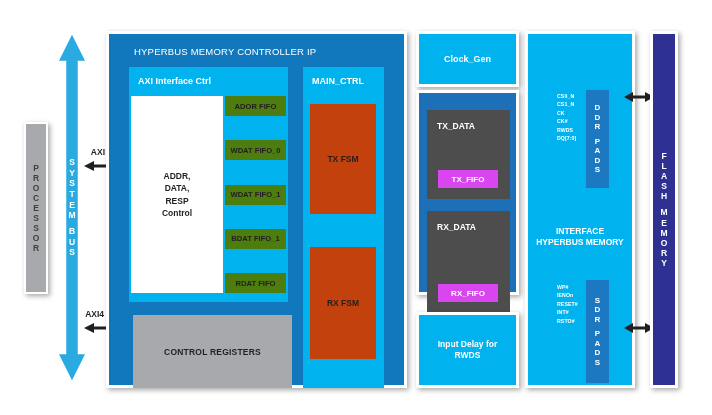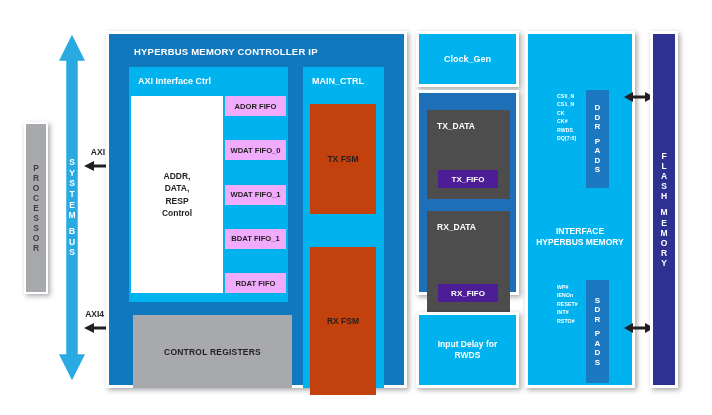--- a/index.html
+++ b/index.html
@@ -68,21 +68,21 @@
 
   
   #ip-container {
     position: absolute; left: 106px; top: 31px;
     width: 301px; height: 357px;
     background: #1278be;
     border: 3px solid #ffffff;
   }
   #ip-title {
     position: absolute; left: 25px; top: 12px;
-    color: #ffffff; font-size: 9.5px; font-weight: bold;
+    color: #ffffff; font-size: 9.5px; font-weight: normal;
     letter-spacing: .2px;
   }
 
   
   #axi-panel {
     position: absolute; left: 20px; top: 33px;
     width: 159px; height: 235px;
     background: #00b2ee;
   }
   #axi-panel .panel-title {
@@ -97,21 +97,21 @@
     text-align: center;
     color: #231f20; font-size: 8.5px; font-weight: bold;
     line-height: 1.45;
   }
   .fifo-col {
     position: absolute; left: 96px; top: 29px;
     width: 61px; height: 197px;
     display: flex; flex-direction: column; justify-content: space-between;
   }
   .fifo {
-    background: #f0abfc;
+    background: #4d7c0f;
     color: #231f20;
     font-size: 7.6px; font-weight: bold;
     height: 20px;
     display: flex; align-items: center; justify-content: center;
     white-space: nowrap;
   }
 
   
   #control-registers {
     position: absolute; left: 24px; top: 281px;
@@ -132,21 +132,21 @@
     position: absolute; left: 9px; top: 9px;
     color: #ffffff; font-size: 9px; font-weight: bold;
   }
   .fsm {
     position: absolute; left: 7px; width: 66px;
     background: #c2410c;
     display: flex; align-items: center; justify-content: center;
     color: #231f20; font-size: 8.5px; font-weight: bold;
   }
   #tx-fsm { top: 37px;  height: 110px; }
-  #rx-fsm { top: 180px; height: 148px; }
+  #rx-fsm { top: 180px; height: 112px; }
 
   
   #clock-gen {
     position: absolute; left: 416px; top: 31px;
     width: 103px; height: 56px;
     background: #00b2ee;
     border: 3px solid #ffffff;
     display: flex; align-items: center; justify-content: center;
     color: #ffffff; font-size: 9px; font-weight: bold;
   }
@@ -164,21 +164,21 @@
   }
   #tx-data { top: 17px; height: 89px; }
   #rx-data { top: 118px; height: 102px; }
   .data-block .dtitle {
     position: absolute; left: 10px; top: 11px;
     color: #ffffff; font-size: 8.5px; font-weight: bold;
   }
   .data-block .dfifo {
     position: absolute; left: 11px; bottom: 11px;
     width: 60px; height: 18px;
-    background: #4c1d95;
+    background: #d946ef;
     display: flex; align-items: center; justify-content: center;
     color: #ffffff; font-size: 8px; font-weight: bold;
   }
 
   
   #input-delay {
     position: absolute; left: 416px; top: 312px;
     width: 103px; height: 76px;
     background: #00b2ee;
     border: 3px solid #ffffff;

